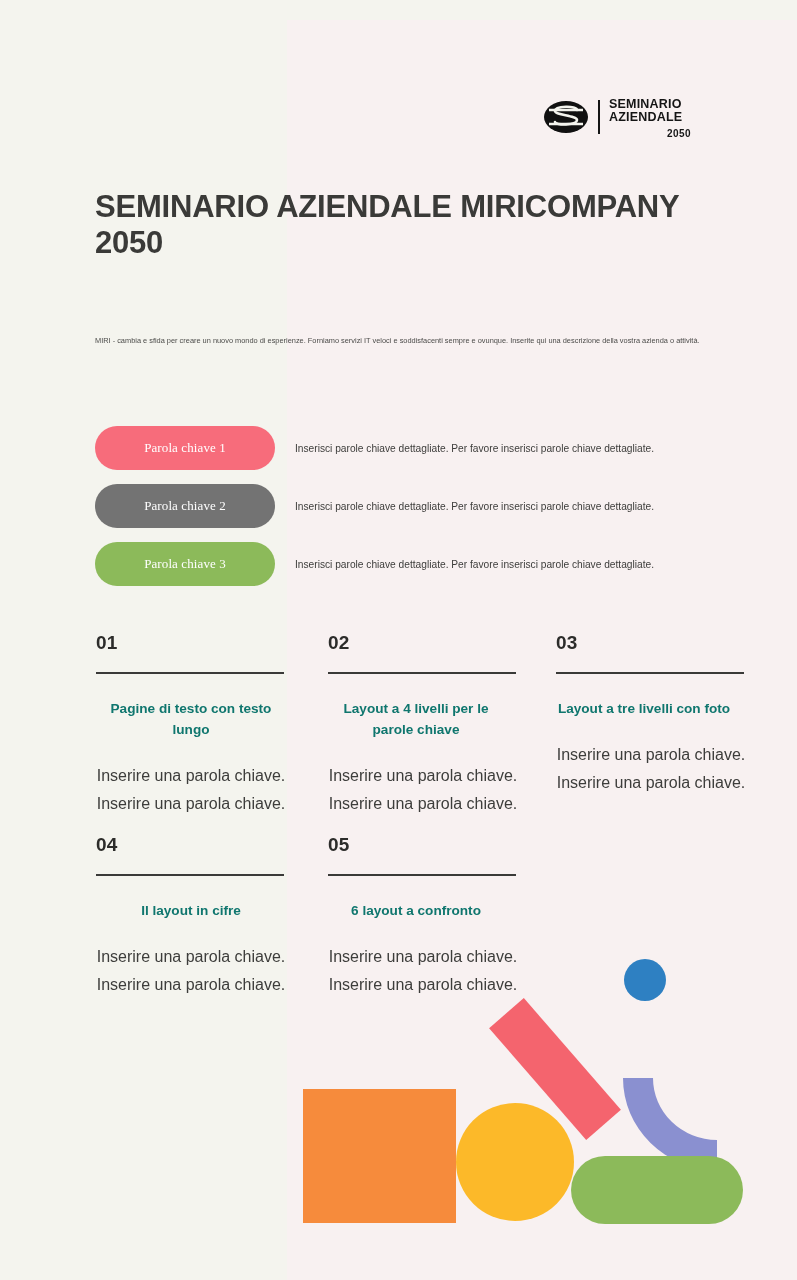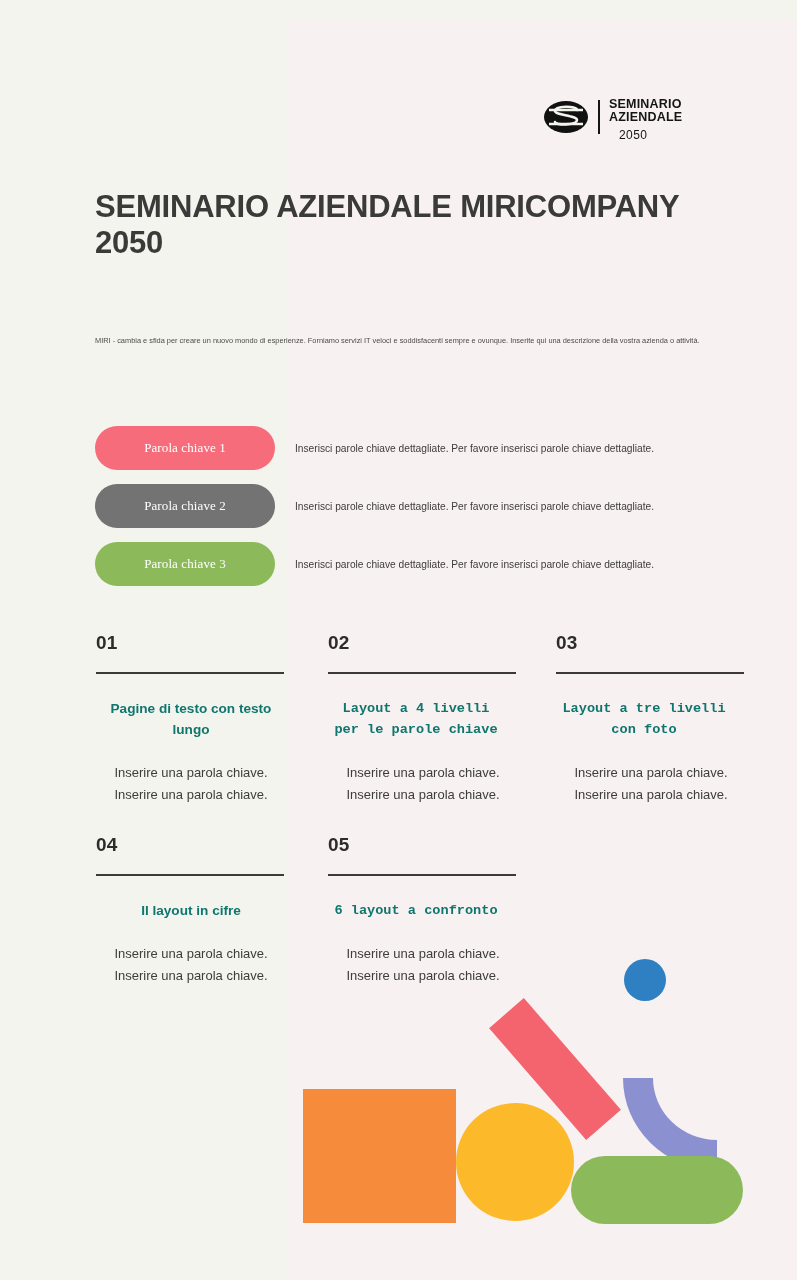--- a/index.html
+++ b/index.html
@@ -61,26 +61,27 @@
   }
   .brand-name {
     font-size: 12.5px;
     font-weight: bold;
     letter-spacing: 0.2px;
     color: #151515;
     max-width: 130px;
     text-transform: uppercase;
   }
   .brand-year {
-    font-size: 12px;
-    font-weight: normal;
+    font-size: 10px;
+    font-weight: bold;
     color: #151515;
     margin-top: 4px;
     margin-left: 10px;
     letter-spacing: 0.4px;
+    text-align: center;
   }
 
   
   .title {
     position: absolute;
     left: 95px;
     top: 148px;
     width: 610px;
     font-size: 31px;
     font-weight: bold;
@@ -160,26 +161,26 @@
   .sec-head {
     margin-top: 24px;
     font-size: 13.6px;
     font-weight: bold;
     line-height: 1.55;
     color: #0f766e;
     text-align: center;
   }
   .sec-body {
     margin-top: 22px;
-    font-size: 13px;
+    font-size: 16px;
     line-height: 1.75;
     color: #3d3d3b;
     text-align: center;
   }
-  .sec-head.narrow { width: 176px; font-family: Liberation Mono, monospace; }
+  .sec-head.narrow { width: 176px; }
 
   
   .shape { position: absolute; }
 
   .shape-square {
     left: 303px;
     top: 1069px;
     width: 153px;
     height: 134px;
   }

